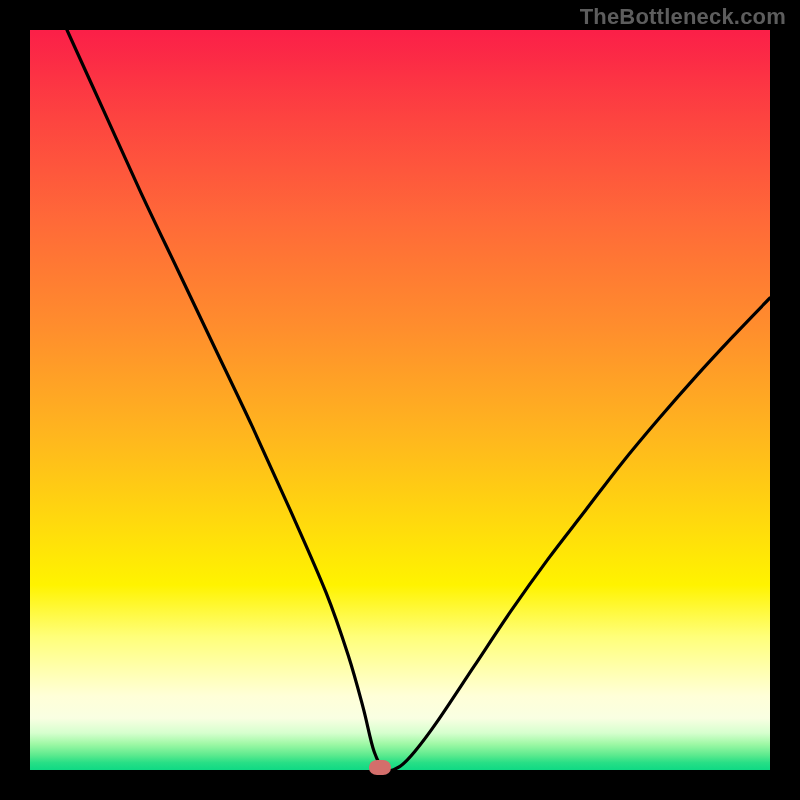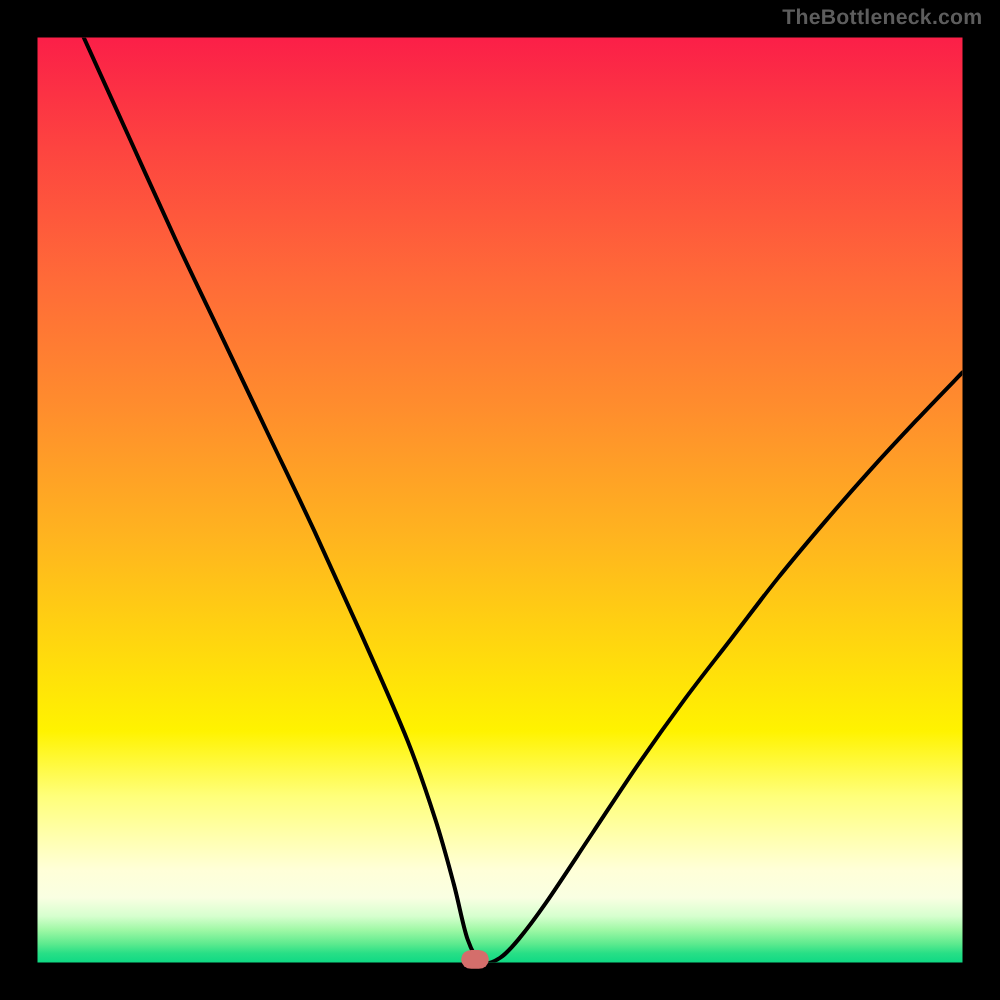--- a/index.html
+++ b/index.html
@@ -14,21 +14,21 @@
   .frame {
     position: relative;
     width: 800px;
     height: 800px;
     background: #000;
   }
   .watermark {
     position: absolute;
     top: 4px;
     right: 14px;
-    font-size: 17px;
+    font-size: 22px;
     font-weight: 600;
     color: #5d5d5d;
     letter-spacing: 0.2px;
     z-index: 5;
   }
   .plot-box {
     position: absolute;
     left: 30px;
     top: 30px;
     width: 740px;

